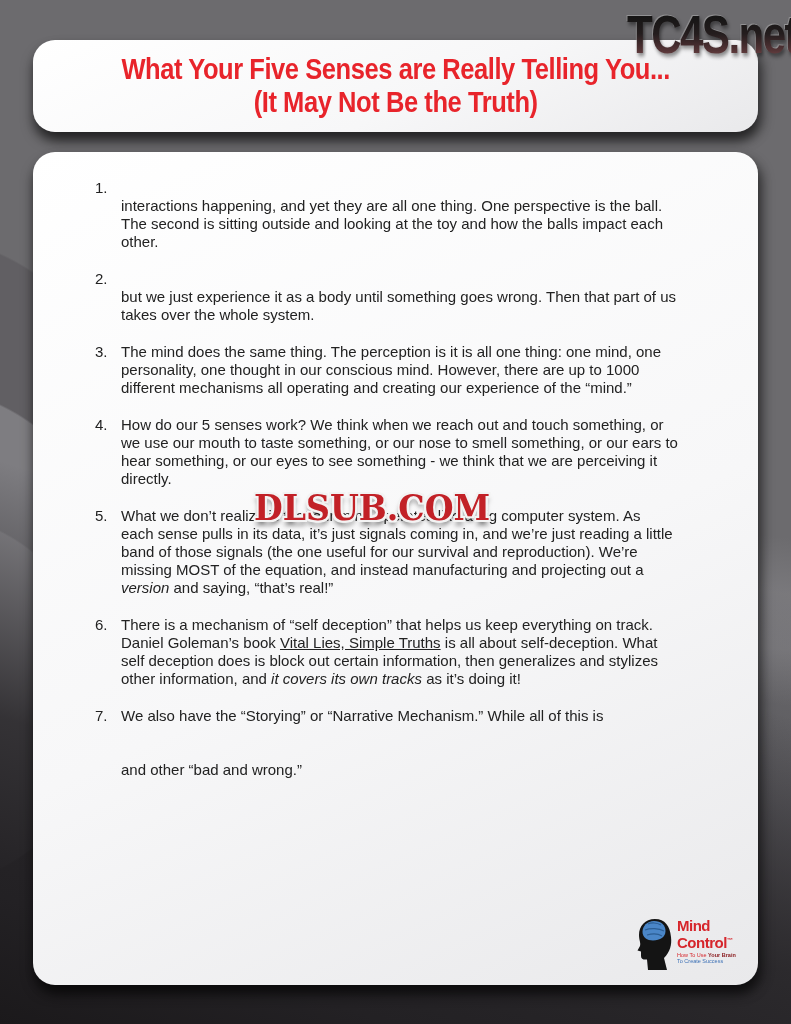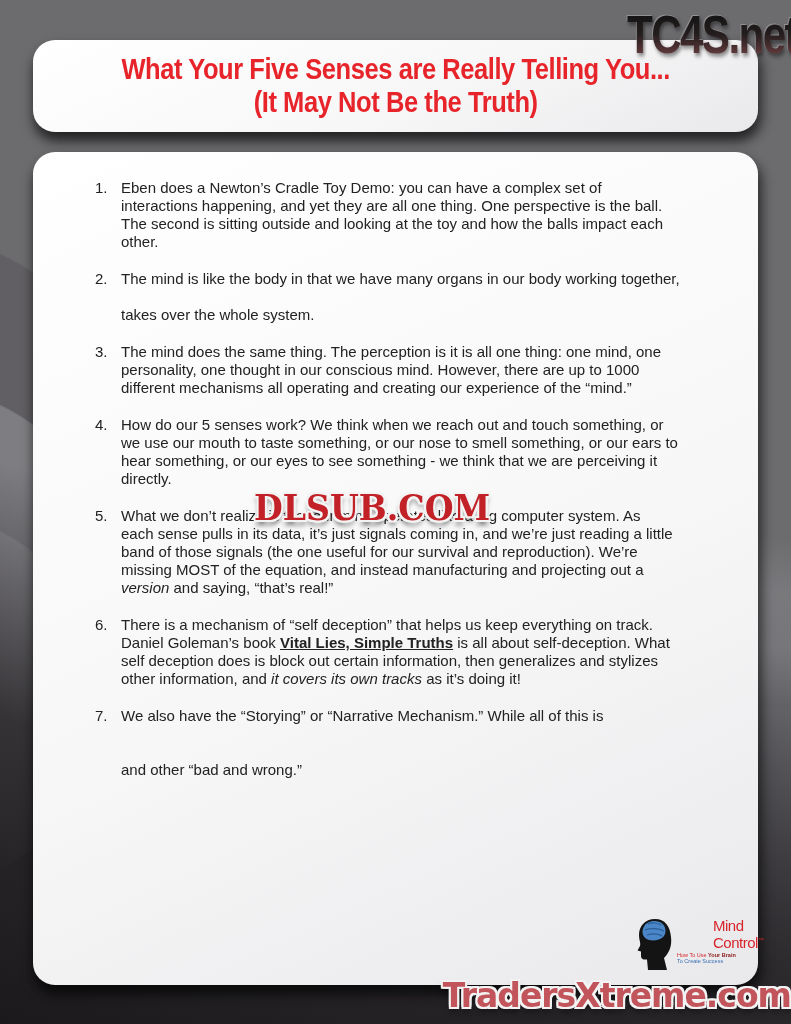--- a/index.html
+++ b/index.html
@@ -19,40 +19,40 @@
   .header-card{top:40px;height:92px;display:flex;flex-direction:column;align-items:center;justify-content:center;}
   .title{transform:scaleX(0.88);transform-origin:center;white-space:nowrap;text-align:center;
     font-weight:bold;font-size:29px;line-height:33px;letter-spacing:-0.5px;color:#e8242b;}
   .content-card{top:152px;height:833px;}
   .notes{margin:0;padding:27px 48px 0 62px;list-style:none;color:#222;
     font-size:15px;line-height:18px;}
   .notes li{display:flex;margin-bottom:19px;}
   .notes .num{flex:0 0 26px;text-align:left;}
   .notes .txt{flex:1;}
   .run-i{font-style:italic;text-align:center;}
-  .run-u{text-decoration:underline;font-weight:bold;}
+  .run-u{text-decoration:underline;}
   
   .tc4s{position:absolute;top:3px;right:-6px;white-space:nowrap;
     font-weight:bold;font-size:54px;letter-spacing:-2px;
     transform:scaleX(0.78);transform-origin:right top;
     background:linear-gradient(#141414 18%, #241d1e 50%, #533335 76%, #8a5758 100%);
     -webkit-background-clip:text;background-clip:text;color:transparent;
     filter:drop-shadow(-1px -1px 0 rgba(210,210,210,0.4)) drop-shadow(2px 3px 2px rgba(0,0,0,0.45));}
   .stamp{white-space:nowrap;font-weight:bold;
     text-shadow:-2px -2px 0 #f3f3f3, 2px -2px 0 #f3f3f3, -2px 2px 0 #f3f3f3, 2px 2px 0 #f3f3f3,
       -2px 0 0 #f3f3f3, 2px 0 0 #f3f3f3, 0 -2px 0 #f3f3f3, 0 2px 0 #f3f3f3, 0 5px 6px rgba(0,0,0,0.55);}
   .dlsub{position:absolute;left:254px;top:486px;font-family:"DejaVu Serif",serif;
     font-size:36px;letter-spacing:0px;color:#c22127;transform:scaleX(0.92);transform-origin:left top;}
   .tradersx{position:absolute;right:0px;top:976px;font-family:"DejaVu Sans",sans-serif;
     font-size:33px;letter-spacing:-1px;color:#c2555b;}
   
   .logo{position:absolute;right:6px;bottom:9px;width:118px;height:60px;display:flex;align-items:flex-start;}
   .logo svg{flex:0 0 40px;height:56px;}
   .logo .ltext{margin-left:3px;padding-top:3px;}
-  .logo .brand{color:#d6252b;font-weight:normal;font-size:15px;line-height:14px;letter-spacing:-0.5px;margin-left:36px;}
+  .logo .brand{color:#d6252b;font-weight:bold;font-size:15px;line-height:14px;letter-spacing:-0.5px;}
   .logo .tm{font-size:6px;vertical-align:super;}
   .logo .tagline{margin-top:2px;width:110px;font-size:10px;line-height:11px;
     transform:scale(0.55);transform-origin:left top;}
   .logo .tag1{color:#d6252b;}
   .logo .tag1 b{color:#8b1d20;}
   .logo .tag2{color:#3a6fb5;}
 </style>
 </head>
 <body>
 
@@ -62,25 +62,25 @@
     <div class="title">
       <div>What Your Five Senses are Really Telling You...</div>
       <div>(It May Not Be the Truth)</div>
     </div>
   </div>
 
   <div class="card content-card">
     <ol class="notes">
         <li>
           <span class="num">1.</span>
-          <span class="txt"><span>Eben does a Newton’s Cradle Toy Demo: you can have a complex set of</span><br><span>interactions happening, and yet they are all one thing. One perspective is the ball.</span><br><span>The second is sitting outside and looking at the toy and how the balls impact each</span><br><span>other.</span></span>
+          <span class="txt"><br><span>interactions happening, and yet they are all one thing. One perspective is the ball.</span><br><span>The second is sitting outside and looking at the toy and how the balls impact each</span><br><span>other.</span></span>
         </li>
         <li>
           <span class="num">2.</span>
-          <span class="txt"><span>The mind is like the body in that we have many organs in our body working together,</span><br><br><span>takes over the whole system.</span></span>
+          <span class="txt"><br><span>but we just experience it as a body until something goes wrong. Then that part of us</span><br><span>takes over the whole system.</span></span>
         </li>
         <li>
           <span class="num">3.</span>
           <span class="txt"><span>The mind does the same thing. The perception is it is all one thing: one mind, one</span><br><span>personality, one thought in our conscious mind. However, there are up to 1000</span><br><span>different mechanisms all operating and creating our experience of the “mind.”</span></span>
         </li>
         <li>
           <span class="num">4.</span>
           <span class="txt"><span>How do our 5 senses work? We think when we reach out and touch something, or</span><br><span>we use our mouth to taste something, or our nose to smell something, or our ears to</span><br><span>hear something, or our eyes to see something - we think that we are perceiving it</span><br><span>directly.</span></span>
         </li>
         <li>
@@ -109,15 +109,14 @@
         <div class="tagline">
           <div class="tag1"><span>How To Use </span><b>Your Brain</b></div>
           <div class="tag2">To Create Success</div>
         </div>
       </div>
     </div>
   </div>
 
   <div class="tc4s">TC4S.net</div>
   <div class="stamp dlsub">DLSUB.COM</div>
-  <div class="stamp tradersx">TradersXtreme.com</div>
 
 </div>
 
 </body></html>

